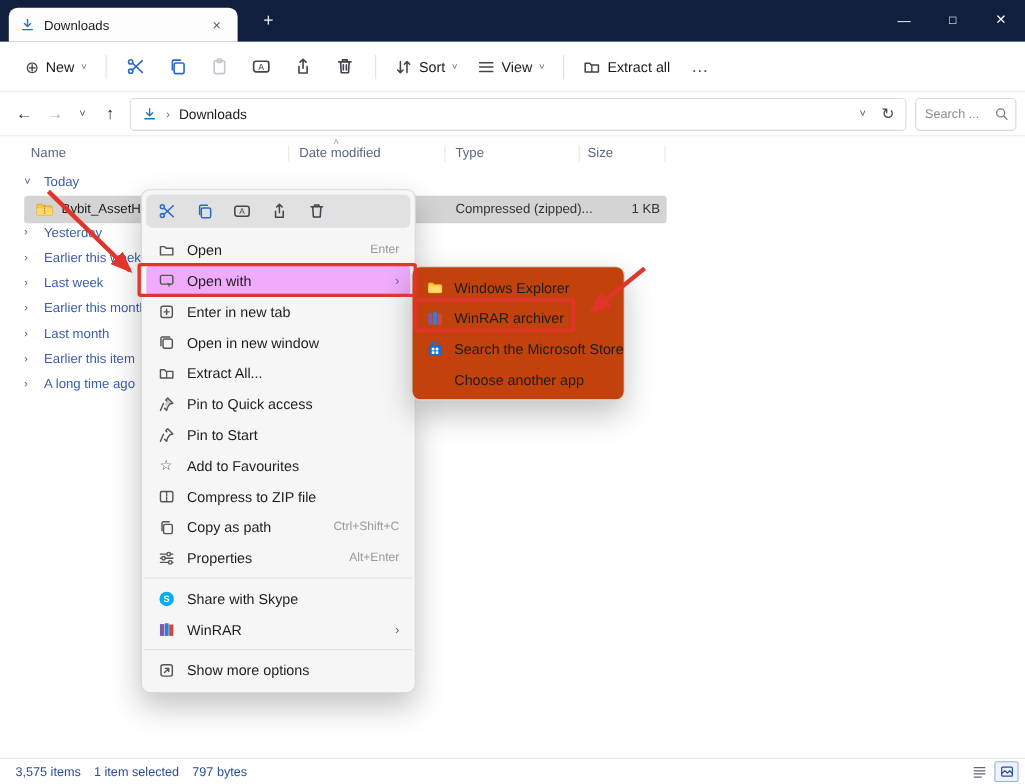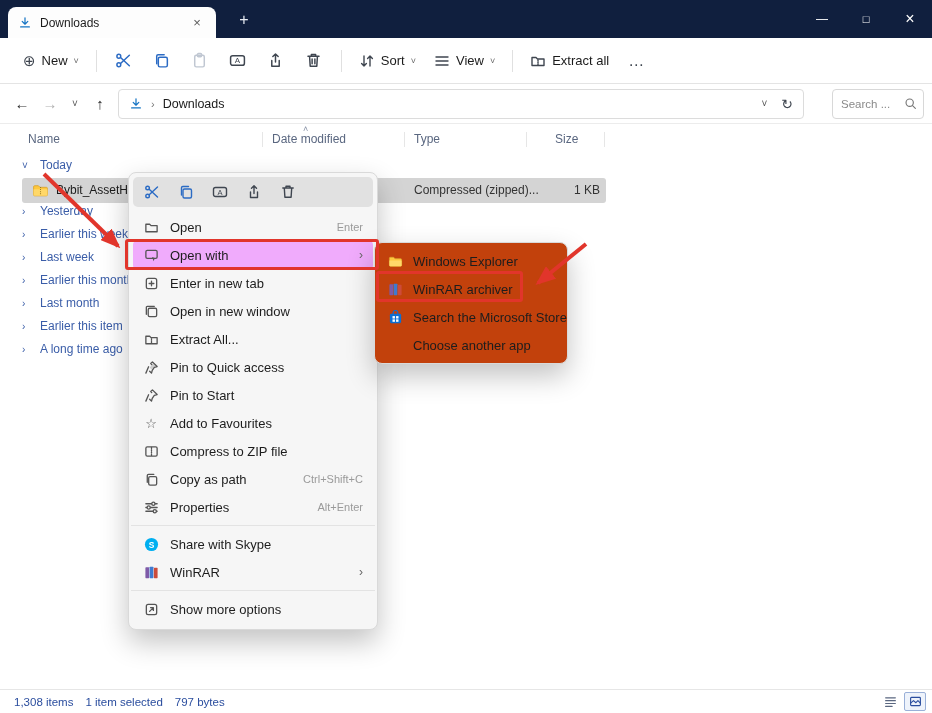--- a/index.html
+++ b/index.html
@@ -30,21 +30,21 @@
   .more-btn { font-size:16px; color:#3f4650; letter-spacing:1px; padding:0 10px; }
   
   .navbar { position:absolute; left:0; top:84px; width:932px; height:40px; background:#fff;
             border-bottom:1px solid #ececec; display:flex; align-items:center; padding:0 8px; }
   .nbtn { width:28px; height:30px; display:flex; align-items:center; justify-content:center; font-size:15px; color:#2b2b2b; border-radius:4px; }
   .nbtn.small { font-size:10px; color:#555; width:22px; }
   .addressbar { flex:1; height:30px; margin:0 8px 0 4px; border:1px solid #dcdcdc; border-radius:4px; background:#fff;
                 display:flex; align-items:center; gap:8px; padding:0 10px; font-size:12.5px; }
   .addr-right { margin-left:auto; display:flex; align-items:center; gap:14px; color:#555; }
   .addr-chev { font-size:10px; } .addr-refresh { font-size:14px; color:#3f4650; }
-  .searchbox { width:92px; height:30px; border:1px solid #d8d8d8; border-radius:4px; display:flex; align-items:center; padding-right:6px;margin-left:20px; }
+  .searchbox { width:92px; height:30px; border:1px solid #d8d8d8; border-radius:4px; display:flex; align-items:center; padding-right:6px; }
   .searchbox input { border:none; outline:none; width:100%; font-size:11.5px; padding:0 2px 0 8px; font-family:inherit; color:#333; background:transparent; }
   .searchbox input::placeholder { color:#8a8a8a; }
   .mag { color:#777; display:flex; }
   
   .colheaders { position:absolute; left:0; top:124px; width:932px; height:30px; font-size:12px; color:#5a6780; }
   .colheaders .h { position:absolute; top:8px; }
   .colsep { position:absolute; top:8px; width:1px; height:15px; background:#e6e6e6; }
   .sortcaret { position:absolute; left:303px; top:0px; font-size:9px; color:#8a94a8; }
   
   .group { position:absolute; display:flex; align-items:center; gap:8px; font-size:12px; color:#3a5da8; }
@@ -199,21 +199,21 @@
         </svg>
     </span>
   </div>
 </div>
 
 <div class="colheaders">
   <span class="h" style="left:28px">Name</span>
   <span class="sortcaret">˄</span>
   <span class="h" style="left:272px">Date modified</span>
   <span class="h" style="left:414px">Type</span>
-  <span class="h" style="left:555px">Size</span>
+  <span class="h" style="left:534px">Size</span>
   <span class="colsep" style="left:262px"></span>
   <span class="colsep" style="left:404px"></span>
   <span class="colsep" style="left:526px"></span>
   <span class="colsep" style="left:604px"></span>
 </div>
 
 <div class="group" style="left:22px;top:158px">
   <span class="gchev">˅</span>
   <span>Today</span>
 </div>
@@ -470,21 +470,21 @@
   <defs>
     <marker id="ah" markerWidth="5" markerHeight="4" refX="4.2" refY="2" orient="auto">
       <path d="M0 0L5 2L0 4Z" fill="#e1352b"></path>
     </marker>
   </defs>
   <line x1="44" y1="174" x2="118" y2="246" stroke="#e1352b" stroke-width="4" marker-end="url(#ah)"></line>
   <line x1="586" y1="244" x2="538" y2="283" stroke="#e1352b" stroke-width="4" marker-end="url(#ah)"></line>
 </svg>
 
 <div class="statusbar">
-  <span>1,308 items</span>
+  <span>3,575 items</span>
   <span class="sb-sel">1 item selected</span>
   <span class="sb-size">797 bytes</span>
   <span class="sb-views">
     <span class="vbtn">
       <svg class="ic" width="13" height="13" viewBox="0 0 16 16">
           <path d="M2 3.5h12M2 7h12M2 10.5h12M2 14h8"></path>
         </svg>
     </span>
     <span class="vbtn active">
       <svg class="ic" width="13" height="13" viewBox="0 0 16 16">

